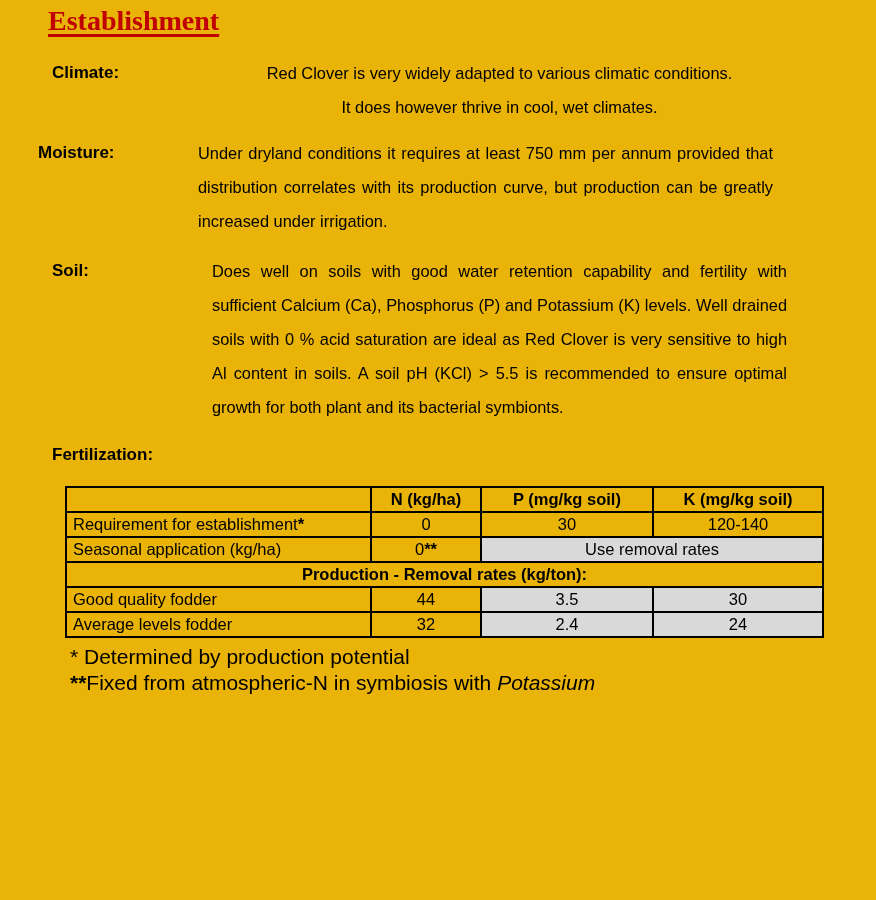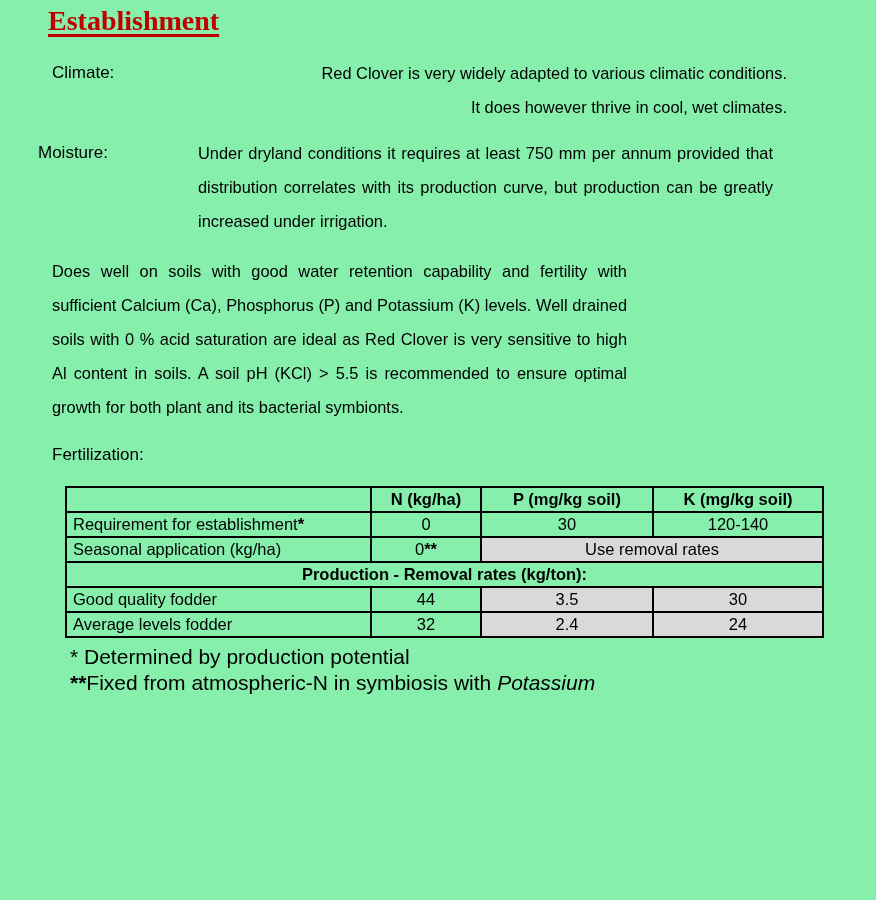--- a/index.html
+++ b/index.html
@@ -1,20 +1,20 @@
 <!DOCTYPE html>
 <html style="--accent_red: #c00000; --table_shade: #d9d9d9;"><head>
 <meta charset="utf-8">
 <style>
   html, body { margin: 0; padding: 0; background: #ffffff; }
   .page {
     position: relative;
     width: 876px;
     height: 900px;
-    background: #86efac;
+    background: #eab308;
     color: #000000;
     font-family: "Liberation Sans", sans-serif;
     overflow: hidden;
     box-sizing: border-box;
     padding-top: 3px;
   }
   .title {
     margin: 0 0 0 48px;
     font-family: "Liberation Serif", serif;
     font-size: 28px;
@@ -27,31 +27,31 @@
     display: inline-block;
   }
   .sections { margin-top: 17px; }
   .def-row { display: flex; margin-left: 52px; }
   .def-row.mb12 { margin-bottom: 12px; }
   .def-row.mb16 { margin-bottom: 16px; margin-left: 38px; }
   .def-row.mb14 { margin-bottom: 14px; }
   .def-label {
     width: 160px;
     flex-shrink: 0;
-    font-weight: normal;
+    font-weight: bold;
     font-size: 17px;
     line-height: 34px;
   }
   .def-text {
     width: 575px;
     font-size: 16.4px;
     line-height: 34px;
     text-align: justify;
   }
-  .def-text .line { text-align: right; }
+  .def-text .line { text-align: center; }
   sup.cite { font-size: 11px; line-height: 0; }
 
   table.data-table {
     margin: 14px 0 0 65px;
     border-collapse: collapse;
     table-layout: fixed;
     width: 757px;
     font-size: 16.5px;
     padding-left: 40px;
   }
@@ -88,20 +88,21 @@
         <div class="line">It does however thrive in cool, wet climates.</div>
       </div>
     </div>
 
     <div class="def-row mb16">
       <div class="def-label">Moisture:</div>
       <div class="def-text">Under dryland conditions it requires at least 750 mm per annum provided that distribution correlates with its production curve, but production can be greatly increased under irrigation.</div>
     </div>
 
     <div class="def-row mb14">
+      <div class="def-label">Soil:</div>
       <div class="def-text">Does well on soils with good water retention capability and fertility with sufficient Calcium (Ca), Phosphorus (P) and Potassium (K) levels. Well drained soils with 0 % acid saturation are ideal as Red Clover is very sensitive to high Al content in soils. A soil pH (KCl) &gt; 5.5 is recommended to ensure optimal growth for both plant and its bacterial symbionts.</div>
     </div>
 
     <div class="def-row">
       <div class="def-label">Fertilization:</div>
     </div>
 
   </div>
 
   <table class="data-table">

